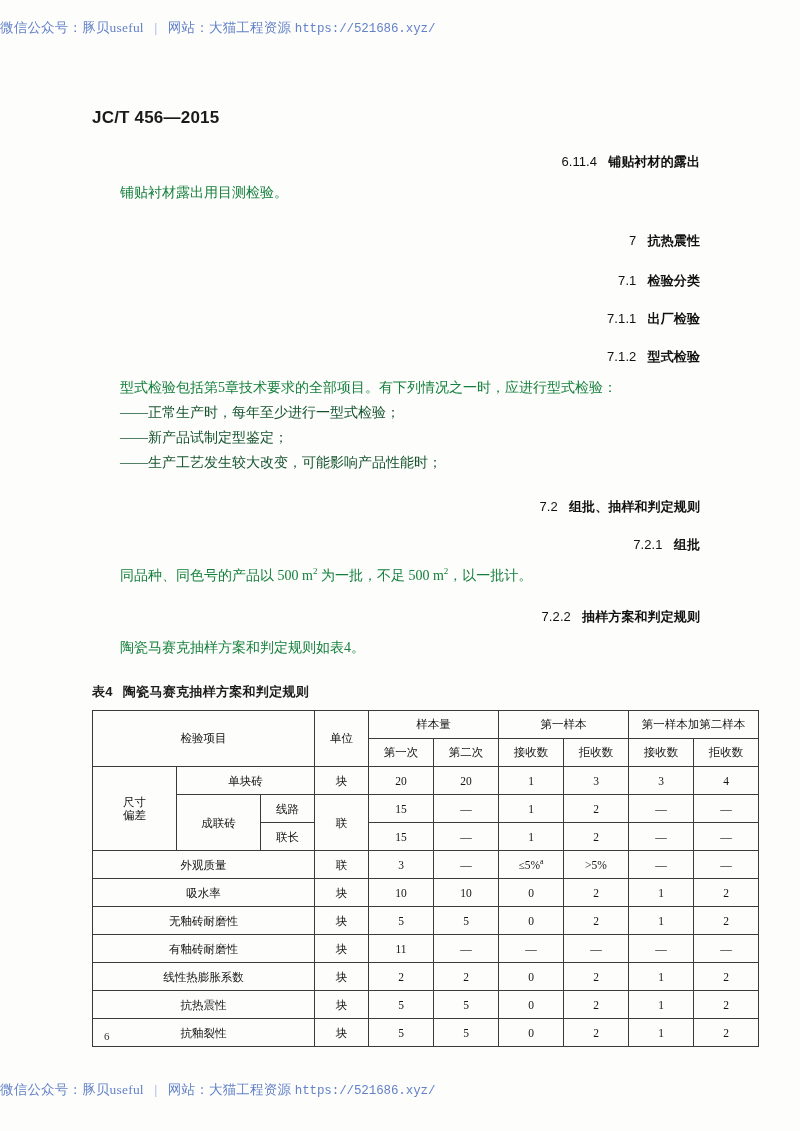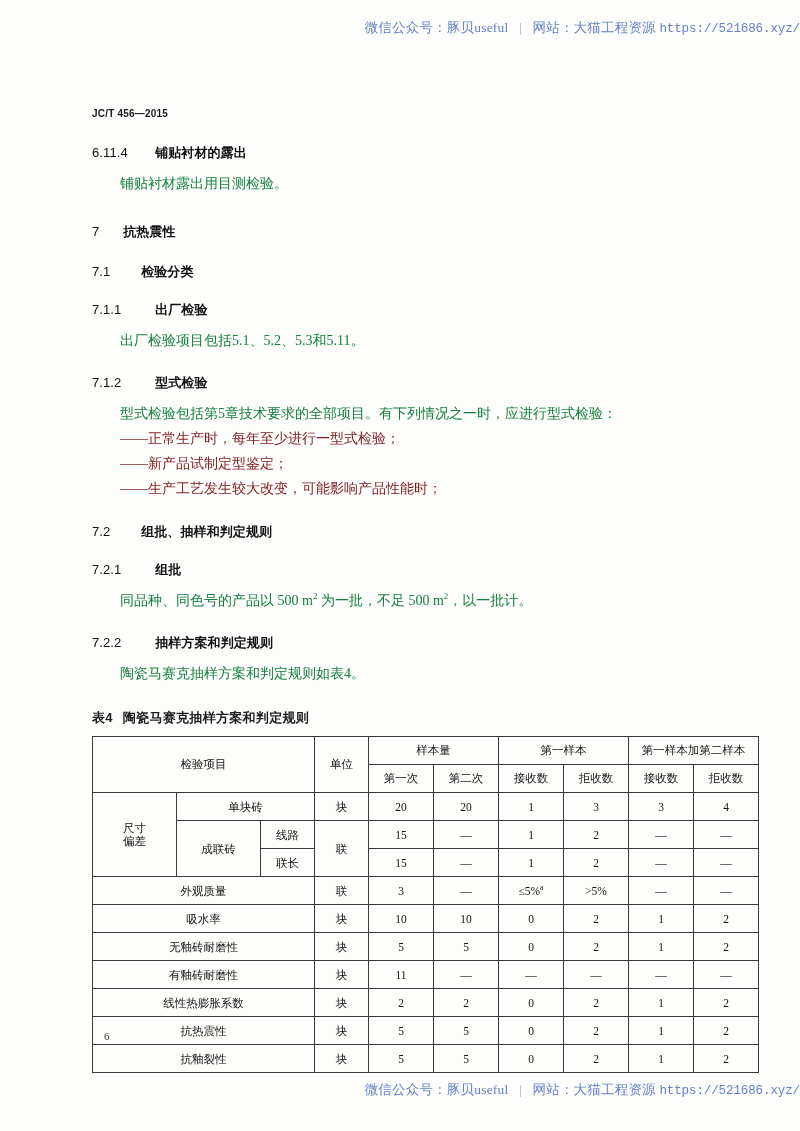--- a/index.html
+++ b/index.html
@@ -21,21 +21,21 @@
     width: 800px;
     height: 1131px;
     background: #fdfdfb;
   }
 
   
   .watermark {
     position: absolute;
     left: 0;
     width: 800px;
-    text-align: right;
+    text-align: left;
     color: #5577c4;
     font-family: "Liberation Serif", "DejaVu Serif", serif;
     font-size: 13.5px;
     letter-spacing: 0.2px;
     white-space: nowrap;
     opacity: 0.92;
   }
   .watermark-top { top: 19px; }
   .watermark-bottom { top: 1081px; }
   .wm-sep {
@@ -52,34 +52,35 @@
   
   .doc {
     position: absolute;
     left: 92px;
     top: 108px;
     width: 616px;
   }
 
   .std-code {
     font-family: "Liberation Sans", "DejaVu Sans", sans-serif;
-    font-size: 10px;
+    font-size: 17px;
     font-weight: bold;
     letter-spacing: 0.2px;
     color: #1a1a1a;
     margin: 0 0 25px 0;
   }
 
   .h-clause {
     font-family: "Liberation Sans", "DejaVu Sans", sans-serif;
     font-size: 13px;
     font-weight: bold;
     color: #111;
-    margin: 0;
+    margin: 8px;
     letter-spacing: 0.1px;
+    text-align: right;
   }
   .h-clause .num {
     font-weight: normal;
     display: inline-block;
   }
   .h-clause .ttl {
     font-weight: bold;
   }
 
   .h-l1 { margin-top: 26px; }
@@ -99,21 +100,21 @@
 
   .dash-list {
     margin: 0;
     padding: 0;
     list-style: none;
   }
   .dash-list li {
     font-size: 14px;
     line-height: 1.78;
     text-indent: 28px;
-    color: #7f1d1d;
+    color: #14532d;
   }
 
   sup.unit {
     font-size: 9px;
     vertical-align: super;
     line-height: 0;
   }
 
   
   .table-title {
@@ -199,21 +200,20 @@
 
     <div class="h-clause h-l2">
       <span class="num">7.1</span>
       &nbsp;&nbsp;<span class="ttl">检验分类</span>
     </div>
 
     <div class="h-clause h-l3">
       <span class="num">7.1.1</span>
       &nbsp;&nbsp;<span class="ttl">出厂检验</span>
     </div>
-    <p class="para">出厂检验项目包括5.1、5.2、5.3和5.11。</p>
 
     <div class="h-clause h-l3">
       <span class="num">7.1.2</span>
       &nbsp;&nbsp;<span class="ttl">型式检验</span>
     </div>
     <p class="para">型式检验包括第5章技术要求的全部项目。有下列情况之一时，应进行型式检验：</p>
     <ul class="dash-list">
       <li>——正常生产时，每年至少进行一型式检验；</li>
       <li>——新产品试制定型鉴定；</li>
       <li>——生产工艺发生较大改变，可能影响产品性能时；</li>

